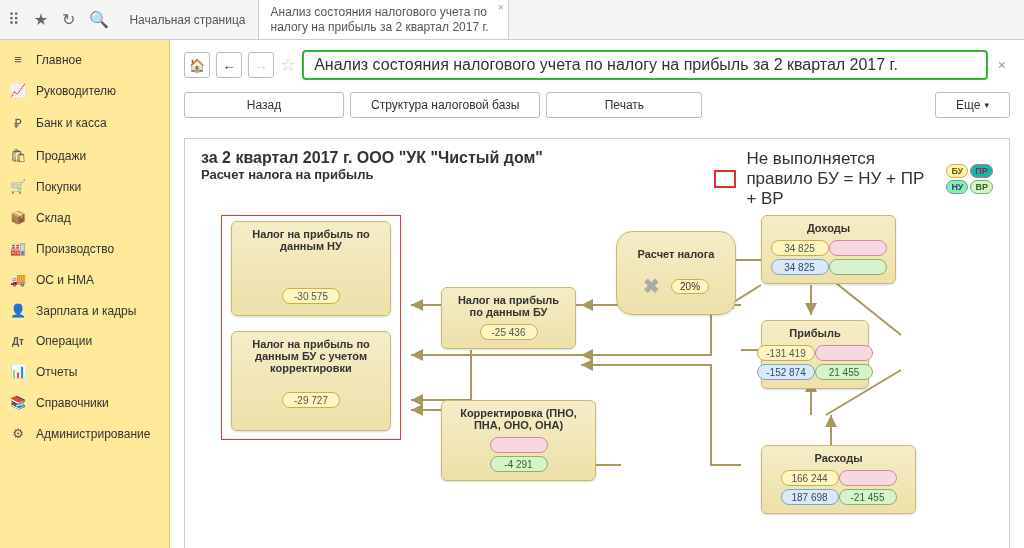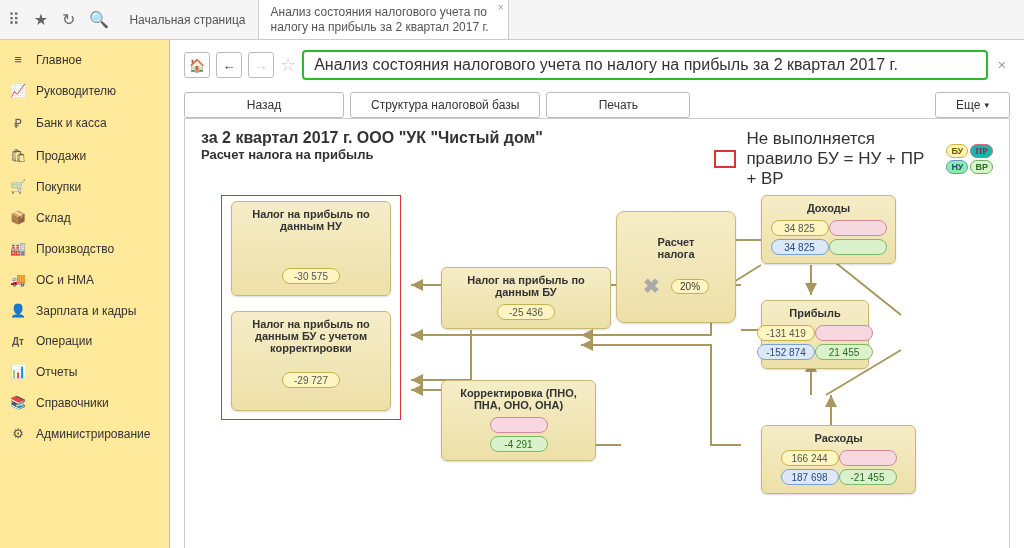--- a/index.html
+++ b/index.html
@@ -12,48 +12,48 @@
 .tab-close { position: absolute; top: 2px; right: 4px; font-size: 10px; color: #999; }
 .main { display: flex; height: 508px; }
 .sidebar { width: 170px; background: #ffe99a; border-right: 1px solid #d4c478; padding-top: 4px; }
 .nav-item { display: flex; align-items: center; padding: 8px 10px; gap: 10px; font-size: 12px; color: #333; cursor: pointer; }
 .nav-item .ic { width: 16px; text-align: center; color: #555; font-size: 13px; }
 .content { flex: 1; padding: 10px 14px; overflow: auto; }
 .title-row { display: flex; align-items: center; gap: 6px; margin-bottom: 12px; }
 .btn-sq { width: 26px; height: 26px; border: 1px solid #bbb; background: #fff; border-radius: 3px; display: flex; align-items: center; justify-content: center; cursor: pointer; font-size: 13px; }
 .title-box { flex: 1; border: 2px solid #2eb82e; border-radius: 4px; padding: 4px 10px; font-size: 16px; color: #333; }
 .close-x { font-size: 14px; color: #999; cursor: pointer; padding: 0 4px; }
-.toolbar { display: flex; gap: 6px; margin-bottom: 0; align-items: flex-start; }
+.toolbar { display: flex; gap: 6px; margin-bottom: 20px; align-items: flex-start; }
 .btn { height: 26px; padding: 0 20px; border: 1px solid #bbb; background: #fff; border-radius: 3px; font-size: 12px; display: flex; align-items: center; cursor: pointer; }
 .spacer { flex: 1; }
 .report { border: 1px solid #ccc; padding: 10px 16px 20px; position: relative; }
 .report-hdr { display: flex; align-items: flex-start; gap: 40px; margin-bottom: 6px; }
 .period-org { font-size: 16px; font-weight: bold; }
 .report-title { font-size: 13px; font-weight: bold; margin-bottom: 24px; }
 .legend { display: flex; align-items: center; gap: 10px; margin-left: auto; }
 .legend-sq { width: 22px; height: 18px; border: 2px solid #d33; }
 .legend-txt { font-size: 17px; width: 190px; }
 .badges { display: flex; flex-direction: column; gap: 2px; }
 .badge-row { display: flex; gap: 2px; }
 .bd { font-size: 9px; padding: 1px 4px; border-radius: 7px; border: 1px solid; font-weight: bold; }
 .bd-y { background: #fff3b0; border-color: #cbb23e; color: #6b5a00; }
-.bd-p { background: #14b8a6; border-color: #cc6b8a; color: #803050; font-family: Liberation Serif, serif; }
+.bd-p { background: #14b8a6; border-color: #cc6b8a; color: #803050; }
 .bd-b { background: #86efac; border-color: #6b93cc; color: #2a4a80; }
 .bd-g { background: #d6f5c8; border-color: #6bb35c; color: #2a6a20; }
 .diagram { position: relative; height: 360px; }
 .node { position: absolute; border: 1px solid #c8b878; border-radius: 6px; background: linear-gradient(#f5edc8,#ede0a8); padding: 6px 8px 8px; box-shadow: 0 1px 2px rgba(0,0,0,.15); }
 .node-title { font-size: 11px; font-weight: bold; text-align: center; margin-bottom: 6px; color: #333; }
 .pill-row { display: flex; justify-content: center; margin-top: 3px; }
 .pill { min-width: 58px; height: 16px; border-radius: 8px; font-size: 10px; display: flex; align-items: center; justify-content: center; padding: 0 6px; border: 1px solid; }
 .pill-y { background: #fff5c0; border-color: #c8b050; color: #555; }
 .pill-b { background: #dbe8f7; border-color: #7ba3d0; color: #2a4a80; }
 .pill-p { background: #f8d8e0; border-color: #d08aa0; }
 .pill-g { background: #daf2cc; border-color: #80b868; color: #2a6a20; }
 .redbox { position: absolute; border: 1px solid #d33; }
-.calc-node { position: absolute; border: 1px solid #c8b878; border-radius: 8px; background: linear-gradient(#f5edc8,#ede0a8); padding: 24px; box-shadow: 0 1px 2px rgba(0,0,0,.15); text-align: center; }
+.calc-node { position: absolute; border: 1px solid #c8b878; border-radius: 16px; background: linear-gradient(#f5edc8,#ede0a8); padding: 16px; box-shadow: 0 1px 2px rgba(0,0,0,.15); text-align: center; }
 .calc-x { color: #aaa; font-size: 20px; font-weight: bold; display: inline-block; vertical-align: middle; }
 .pct { display: inline-block; background: #fff5c0; border: 1px solid #c8b050; border-radius: 8px; padding: 1px 8px; font-size: 10px; margin-left: 8px; vertical-align: middle; }
 svg.arrows { position: absolute; top: 0; left: 0; width: 100%; height: 100%; pointer-events: none; }
 .arr { stroke: #a89860; stroke-width: 2; fill: none; }
 .arrh { fill: #a89860; }
 </style>
 </head>
 <body>
 
 <div class="topbar">
@@ -134,21 +134,21 @@
       <div class="btn-sq">←</div>
       <div class="btn-sq" style="color:#ccc;">→</div>
       <span style="color:#ccc;font-size:18px;">☆</span>
       <div class="title-box">Анализ состояния налогового учета по налогу на прибыль за 2 квартал 2017 г.</div>
       <span class="close-x">×</span>
     </div>
 
     <div class="toolbar">
       <div class="btn" style="width:160px;justify-content:center;">Назад</div>
       <div class="btn">Структура налоговой базы</div>
-      <div class="btn" style="width:144px;justify-content:center;">Печать</div>
+      <div class="btn" style="width:156px;justify-content:center;">Печать</div>
       <div class="spacer"></div>
       <div class="btn">
           <span>Еще</span> 
           <span style="margin-left:4px;font-size:9px;">▾</span>
         </div>
     </div>
 
     <div class="report">
       <div class="report-hdr">
         <div>
@@ -205,21 +205,21 @@
             </div>
         </div>
 
         <div class="node" style="left:30px;top:116px;width:160px;height:100px;">
           <div class="node-title">Налог на прибыль по данным БУ с учетом корректировки</div>
           <div class="pill-row" style="margin-top:18px;">
               <span class="pill pill-y">-29 727</span>
             </div>
         </div>
 
-        <div class="node" style="left:240px;top:72px;width:170px;">
+        <div class="node" style="left:240px;top:72px;width:135px;">
           <div class="node-title">Налог на прибыль по данным БУ</div>
           <div class="pill-row">
               <span class="pill pill-y">-25 436</span>
             </div>
         </div>
 
         <div class="node" style="left:240px;top:185px;width:155px;">
           <div class="node-title">Корректировка (ПНО, ПНА, ОНО, ОНА)</div>
           <div class="pill-row">
               <span class="pill pill-p"></span>

